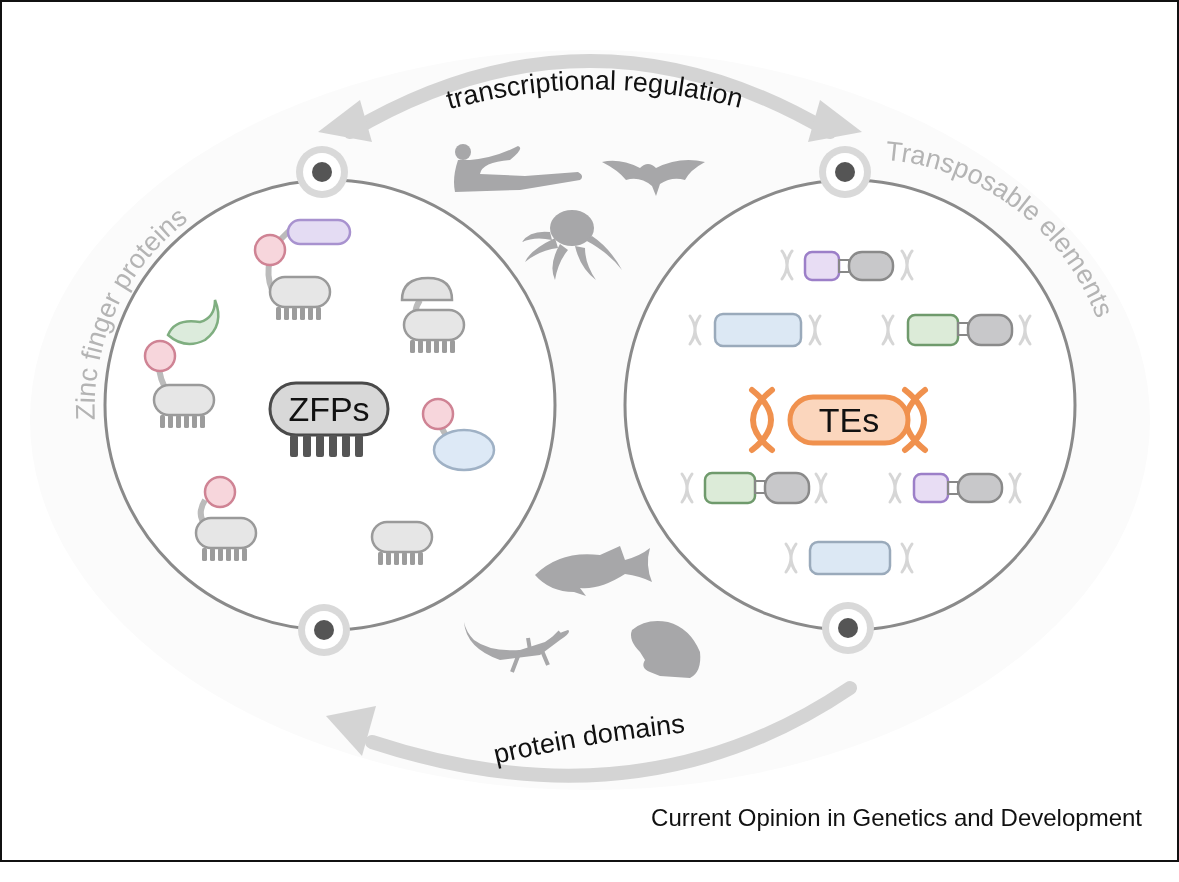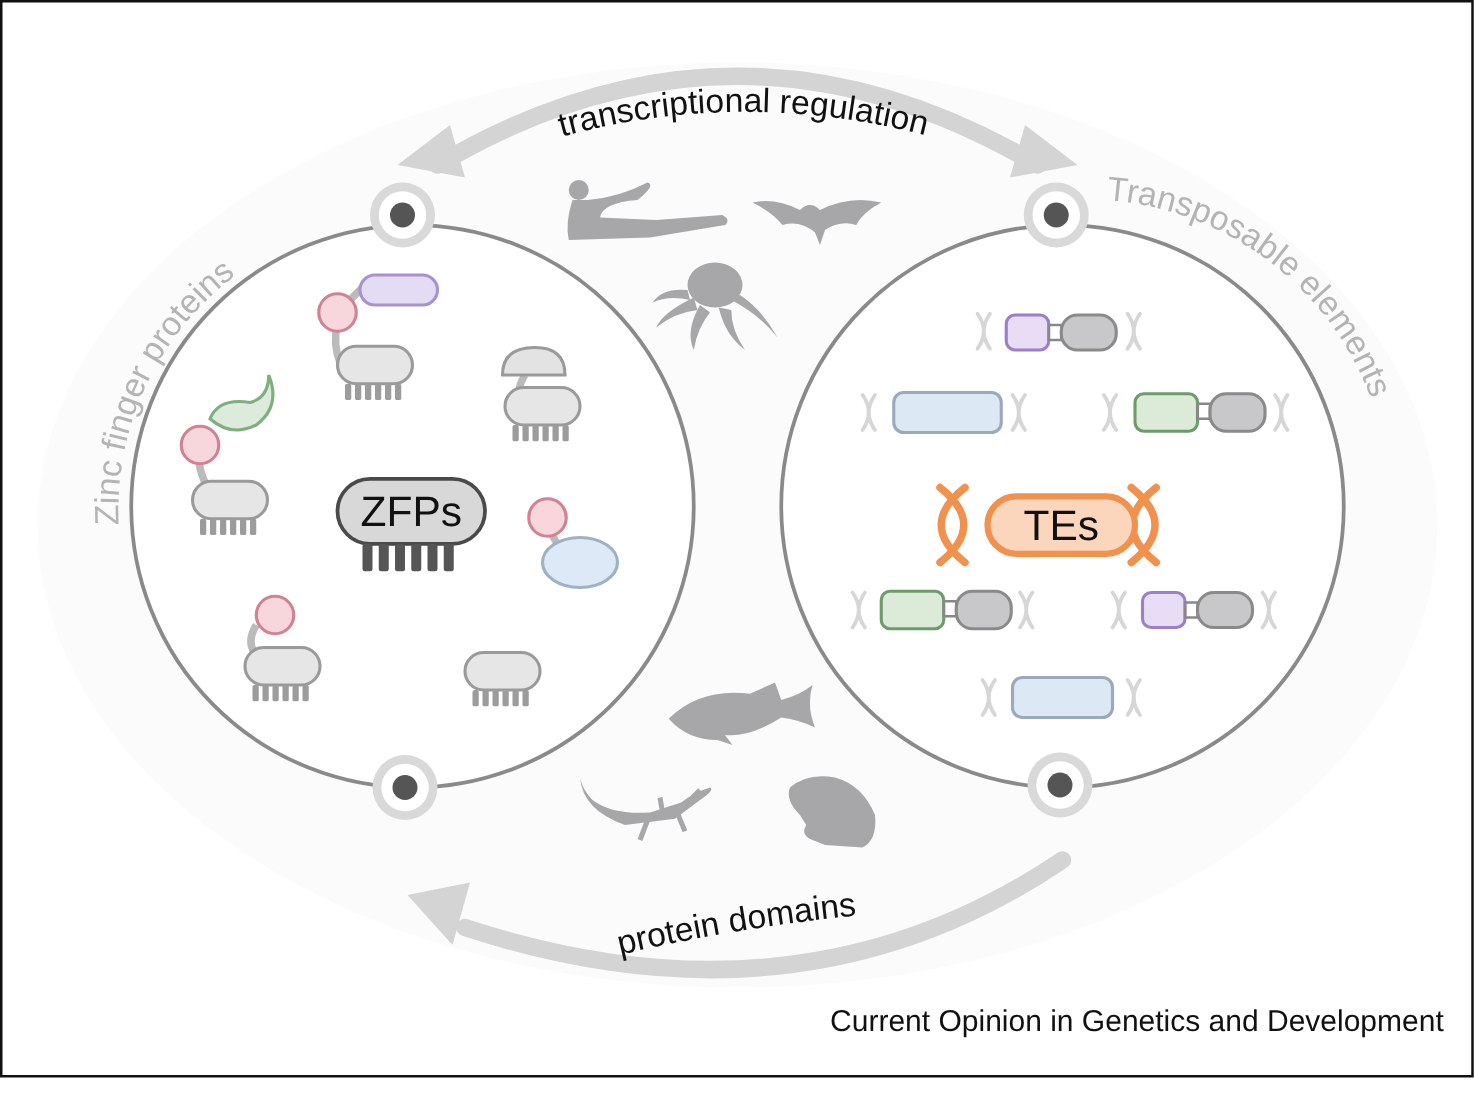--- a/index.html
+++ b/index.html
@@ -4,21 +4,21 @@
 <style>
   html, body { margin: 0; padding: 0; background: #ffffff; }
   body { width: 1179px; height: 882px; overflow: hidden; }
   #frame {
     position: absolute; left: 0; top: 0; width: 1175px; height: 858px;
     border: 2px solid #111; background: #fff; box-sizing: content-box;
   }
   #stage { position: absolute; left: 0; top: 0; width: 1179px; height: 882px; }
   svg text { font-family: "Liberation Sans", sans-serif; }
   .caption {
-    position: absolute; right: 24px; top: 804px;
+    position: absolute; right: 37px; top: 804px;
     font-family: "Liberation Sans", sans-serif; font-size: 24px; color: #111;
     white-space: nowrap;
   }
 </style>
 </head>
 <body>
 
 <div id="frame"></div>
 
 <svg id="stage" width="1179" height="882" viewBox="0 0 1179 882">

